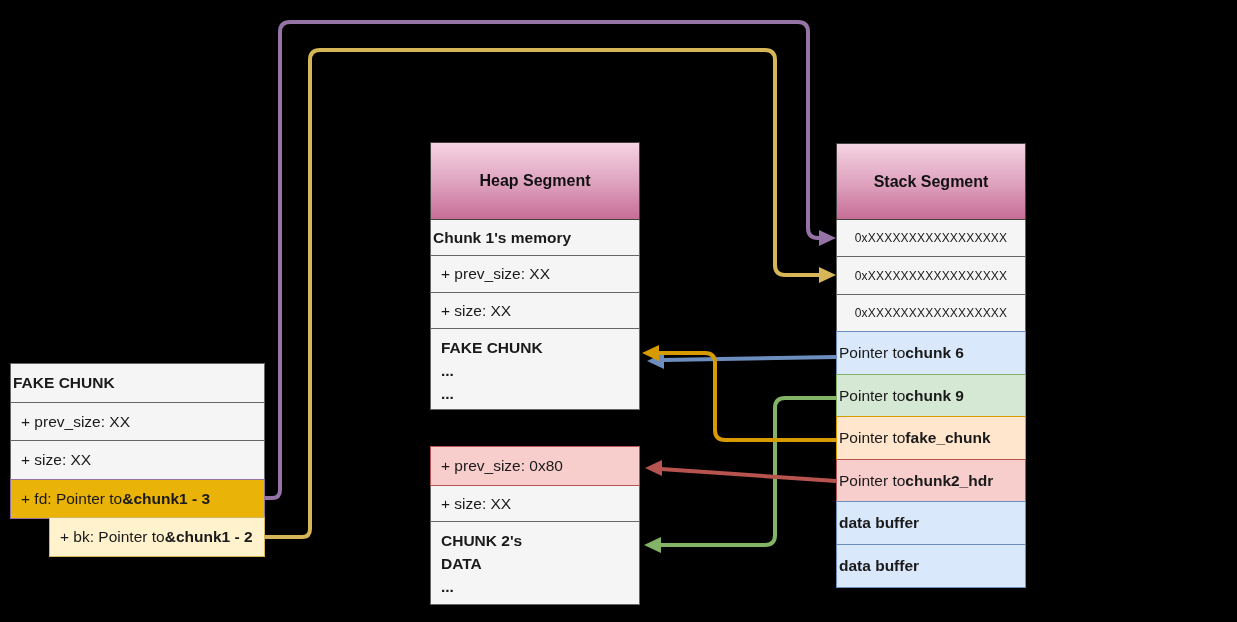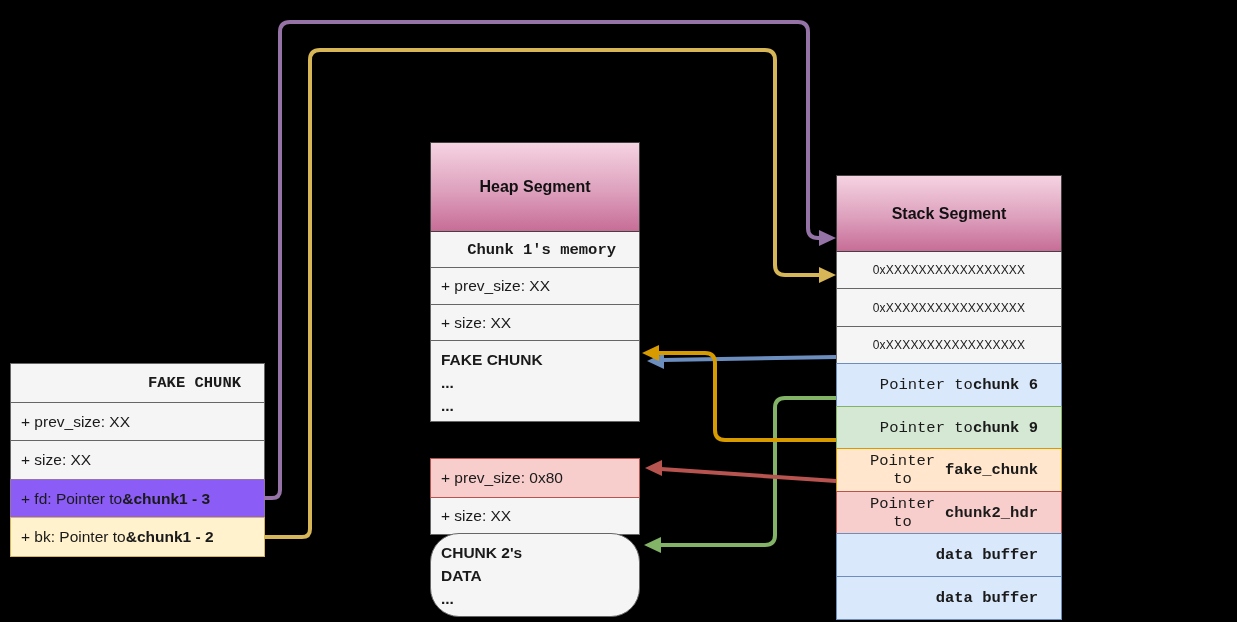--- a/index.html
+++ b/index.html
@@ -7,34 +7,34 @@
     position:relative;width:1237px;height:622px;background:#000;overflow:hidden;
     font-family:"Liberation Sans",sans-serif;
   }
   .tbl{position:absolute;box-sizing:border-box;}
   .row{
     position:relative;box-sizing:border-box;display:flex;align-items:center;
     border:1.5px solid #666;background:#f5f5f5;color:#1a1a1a;
     font-size:15.5px;padding:0 10px;
   }
   .row + .row{margin-top:-1.5px;}
-  .center{justify-content:flex-end;text-align:center;padding:0 23px;font-family:Liberation Mono, monospace;}
+  .center{justify-content:flex-start;text-align:center;padding:0 2px;}
   .bold{font-weight:bold;}
   .hdr{
     background:linear-gradient(180deg,#f5d3e1 0%,#dda0bd 55%,#c76d96 100%);
     border:1.5px solid #424242;font-weight:bold;font-size:16px;
     justify-content:center;z-index:3;color:#111;
   }
   .addr{font-size:12px;padding:0 6px;justify-content:center;letter-spacing:0.2px;}
   .multi{
     flex-direction:column;align-items:flex-start;justify-content:flex-start;
     font-weight:bold;line-height:23px;padding-top:7px;
   }
-  .purple-row{background:#8b5cf6;border-color:#9673a6;z-index:2;}
-  .gold-row{background:#fff2cc;border-color:#d6b656;z-index:2;}
+  .purple-row{background:#eab308;border-color:#9673a6;z-index:2;}
+  .gold-row{background:#fff2cc;border-color:#d6b656;z-index:2;margin-left:39px;}
   .red-row{background:#f8cecc;border-color:#b85450;z-index:2;}
   .blue-row{background:#dae8fc;border-color:#6c8ebf;z-index:2;}
   .green-row{background:#d5e8d4;border-color:#82b366;z-index:2;}
   .orange-row{background:#ffe6cc;border-color:#d79b00;z-index:2;}
   svg.overlay{position:absolute;left:0;top:0;z-index:5;pointer-events:none;}
   svg.overlay path{fill:none;stroke-width:4;stroke-linejoin:round;}
 </style>
 </head>
 <body>
 
@@ -54,21 +54,21 @@
       <span>+ fd: Pointer to </span>
         <b>&amp;chunk1 - 3</b>
     </div>
     <div class="row gold-row" style="height:40px;">
       <span>+ bk: Pointer to </span>
         <b>&amp;chunk1 - 2</b>
     </div>
   </div>
 
   <div class="tbl" style="left:430px;top:142px;width:210px;">
-    <div class="row hdr" style="height:90px;">
+    <div class="row hdr" style="height:78px;">
       <span>Heap Segment</span>
     </div>
     <div class="row center bold" style="height:38px;">
       <span>Chunk 1's memory</span>
     </div>
     <div class="row" style="height:38px;">
       <span>+ prev_size: XX</span>
     </div>
     <div class="row" style="height:38px;">
       <span>+ size: XX</span>
@@ -77,28 +77,28 @@
       <span>FAKE CHUNK</span>
       <span>...</span>
       <span>...</span>
     </div>
     <div class="row red-row" style="height:40px;margin-top:36px;">
       <span>+ prev_size: 0x80</span>
     </div>
     <div class="row" style="height:38px;">
       <span>+ size: XX</span>
     </div>
-    <div class="row multi" style="height:84px;border-radius:29px;">
+    <div class="row multi" style="height:84px;">
       <span>CHUNK 2's</span>
       <span>DATA</span>
       <span>...</span>
     </div>
   </div>
 
-  <div class="tbl" style="left:836px;top:143px;width:226px;margin-top:32px;">
+  <div class="tbl" style="left:836px;top:143px;width:190px;">
     <div class="row hdr" style="height:77px;">
       <span>Stack Segment</span>
     </div>
     <div class="row addr" style="height:39px;">
       <span>0xXXXXXXXXXXXXXXXXX</span>
     </div>
     <div class="row addr" style="height:39px;">
       <span>0xXXXXXXXXXXXXXXXXX</span>
     </div>
     <div class="row addr" style="height:39px;">

